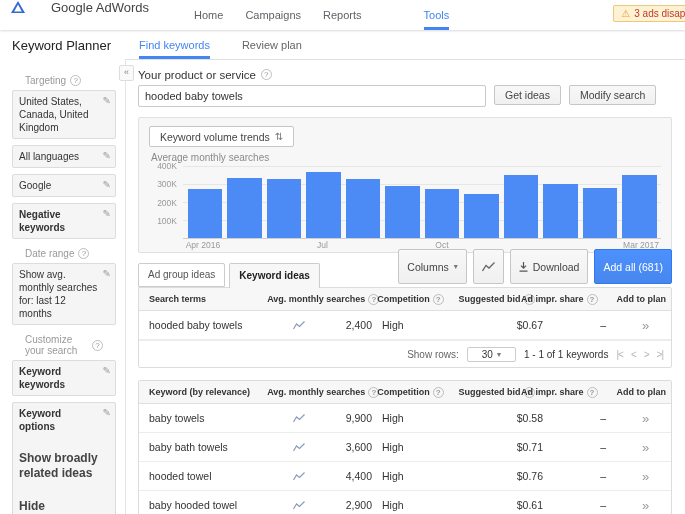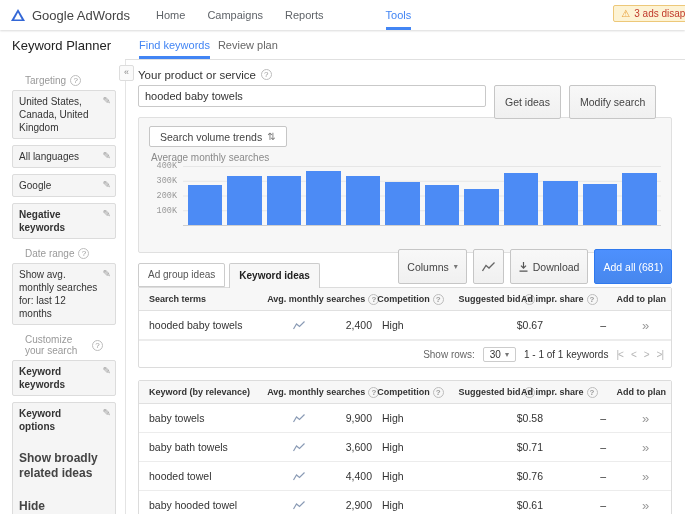--- a/index.html
+++ b/index.html
@@ -1,35 +1,35 @@
 <!DOCTYPE html>
 <html><head>
 <meta charset="utf-8">
 <style>
   html,body{margin:0;padding:0;background:#fff;}
   .app{position:relative;width:685px;height:514px;overflow:hidden;background:#fff;
        font-family:"Liberation Sans",sans-serif;font-size:11px;color:#333;}
 
   
-  .topbar{position:relative;height:30px;display:flex;align-items:center;padding:0 10px;
-          box-shadow:0 1px 2px rgba(0,0,0,.15);background:#fff;z-index:5;}
+  .topbar{position:relative;height:30px;display:flex;padding:0 10px;
+          box-shadow:0 1px 2px rgba(0,0,0,.15);background:#fff;z-index:5;gap:19px;}
   .brand{font-size:13px;color:#444;margin:0 26px 0 6px;white-space:nowrap;}
   .nav{display:flex;gap:22px;height:30px;align-items:stretch;}
   .nav-item{display:inline-block;line-height:30px;color:#5f6368;font-size:11px;cursor:pointer;}
   .nav-item.active{color:#4285f4;box-shadow:inset 0 -3px 0 #4285f4;margin-left:40px;}
   .warn{position:absolute;right:-14px;top:5px;display:flex;align-items:center;gap:4px;
         background:#fdf3d4;border:1px solid #edc879;border-radius:2px;padding:2px 7px;
         font-size:10px;white-space:nowrap;cursor:pointer;}
   .warn .wicon{color:#e8a13d;font-size:10px;}
   .warn .wtext{color:#c0392b;}
 
   
   .hdr{display:flex;height:30px;}
   .hdr-left{width:125px;box-sizing:border-box;padding-left:12px;font-size:13px;color:#222;line-height:32px;}
-  .hdr-right{flex:1;border-bottom:1px solid #e0e0e0;display:flex;gap:8px;padding-left:14px;}
+  .hdr-right{flex:1;border-bottom:1px solid #e0e0e0;display:flex;gap:32px;padding-left:14px;}
   .htab{line-height:30px;font-size:11px;color:#666;cursor:pointer;}
   .htab.active{color:#4285f4;box-shadow:inset 0 -3px 0 #4285f4;}
 
   
   .body{position:relative;display:flex;height:454px;}
   .collapse-btn{position:absolute;left:119px;top:5px;width:13px;height:14px;line-height:13px;
         text-align:center;background:#fafafa;border:1px solid #ddd;color:#888;font-size:9px;
         z-index:4;cursor:pointer;border-radius:2px;}
 
   
@@ -43,32 +43,32 @@
   .pencil{position:absolute;top:3px;right:4px;color:#9e9e9e;font-size:10px;cursor:pointer;}
   .subitem{font-size:12px;color:#444;margin-top:18px;line-height:1.25;font-weight:bold;}
 
   
   .main{flex:1;position:relative;border-left:1px solid #e4e4e4;box-sizing:border-box;
         padding:8px 13px 0 12px;overflow:hidden;}
   .search-label{display:flex;align-items:center;gap:5px;font-size:11.5px;color:#333;margin-bottom:4px;height:13px;}
   .search-row{display:flex;gap:8px;margin-bottom:10px;height:22px;}
   .search-input{width:348px;height:22px;box-sizing:border-box;border:1px solid #c9c9c9;border-radius:2px;
         padding:0 6px;font-size:11px;font-family:"Liberation Sans",sans-serif;color:#333;}
-  .btn{height:34px;box-sizing:border-box;padding:0 10px;background:linear-gradient(#f8f8f8,#f0f0f0);
+  .btn{height:20px;box-sizing:border-box;padding:0 10px;background:linear-gradient(#f8f8f8,#f0f0f0);
        border:1px solid #c6c6c6;border-radius:2px;font-size:10.5px;color:#444;
        display:inline-flex;align-items:center;gap:5px;cursor:pointer;font-family:"Liberation Sans",sans-serif;white-space:nowrap;}
   .btn.blue{background:linear-gradient(#4d90fe,#4787ed);border-color:#3079ed;color:#fff;}
 
   
   .chart-panel{box-sizing:border-box;height:136px;background:#f7f7f7;border:1px solid #e0e0e0;
         border-radius:2px;padding:8px 10px 4px;margin-bottom:8px;}
   .trends-btn{height:21px;background:#fff;}
   .sorticon{color:#777;font-size:10px;}
   .chart-sub{color:#8a8a8a;font-size:10px;margin:5px 0 2px 2px;height:12px;}
-  .chart-wrap{display:flex;height:60px;font-family:Liberation Mono, monospace;}
+  .chart-wrap{display:flex;height:73px;}
   .ygutter{position:relative;width:34px;flex:none;}
   .ygutter span{position:absolute;right:6px;transform:translateY(-50%);font-size:8.5px;color:#999;}
   .plot{position:relative;flex:1;border-bottom:1px solid #cfcfcf;
         background-image:linear-gradient(#e6e6e6 1px,transparent 1px);background-size:100% 25%;}
   .bars{position:absolute;left:0;right:0;top:0;bottom:0;display:flex;align-items:flex-end;padding:0 2px;}
   .bar{flex:1;margin:0 2.5px;}
   .xlabels{position:relative;height:12px;margin-left:34px;}
   .xlabels span{position:absolute;top:1px;transform:translateX(-50%);font-size:8.5px;color:#999;white-space:nowrap;}
 
   
@@ -98,21 +98,21 @@
   .c6{flex:1;justify-content:center;}
   .avgcell{justify-content:space-between;padding-left:26px;}
   .rowchart{display:inline-flex;align-items:center;}
   .addcell{color:#999;font-size:13px;cursor:pointer;}
 
   
   .pg-row{display:flex;align-items:center;justify-content:flex-end;gap:8px;height:26px;
         padding-right:8px;border-top:1px solid #ececec;font-size:10px;color:#333;}
   .pg-label{color:#666;}
   .pg-select{display:inline-flex;align-items:center;gap:4px;background:#fff;border:1px solid #ccc;
-        border-radius:2px;padding:1px 6px;cursor:pointer;}
+        border-radius:2px;padding:1px 14px;cursor:pointer;}
   .pg-nav{color:#b5b5b5;font-size:10px;cursor:pointer;letter-spacing:-1px;}
 </style>
 </head>
 <body>
 
 <div class="app">
 
   <div class="topbar">
     <svg width="16" height="14" viewBox="0 0 16 14">
       <polygon points="8,1 15,13 1,13" fill="#3367d6"></polygon>
@@ -201,21 +201,21 @@
         <span class="help">?</span>
       </div>
       <div class="search-row">
         <input class="search-input" type="text" value="hooded baby towels" style="">
         <button class="btn">Get ideas</button>
         <button class="btn">Modify search</button>
       </div>
 
       <div class="chart-panel">
         <button class="btn trends-btn">
-          <span>Search volume trends</span>
+          <span>Keyword volume trends</span>
           <span class="sorticon">⇅</span>
         </button>
         <div class="chart-sub">Average monthly searches</div>
         <div class="chart-wrap">
           <div class="ygutter">
               <span style="top: 0%;">400K</span>
               <span style="top: 25%;">300K</span>
               <span style="top: 50%;">200K</span>
               <span style="top: 75%;">100K</span>
             </div>
@@ -229,20 +229,26 @@
                 <div class="bar" style="height: 72.5%; background: rgb(76, 139, 245);"></div>
                 <div class="bar" style="height: 67.5%; background: rgb(76, 139, 245);"></div>
                 <div class="bar" style="height: 61.25%; background: rgb(76, 139, 245);"></div>
                 <div class="bar" style="height: 87.5%; background: rgb(76, 139, 245);"></div>
                 <div class="bar" style="height: 75%; background: rgb(76, 139, 245);"></div>
                 <div class="bar" style="height: 70%; background: rgb(76, 139, 245);"></div>
                 <div class="bar" style="height: 87.5%; background: rgb(76, 139, 245);"></div>
               </div>
           </div>
         </div>
+        <div class="xlabels">
+            <span style="left: 4.16667%;">Apr 2016</span>
+            <span style="left: 29.1667%;">Jul</span>
+            <span style="left: 54.1667%;">Oct</span>
+            <span style="left: 95.8333%;">Mar 2017</span>
+          </div>
       </div>
 
       <div class="results-bar">
         <span class="rtab">Ad group ideas</span>
         <span class="rtab active">Keyword ideas</span>
         <div class="actions">
           <button class="btn small">
             <span>Columns</span>
             <span class="chev">▾</span>
           </button>

